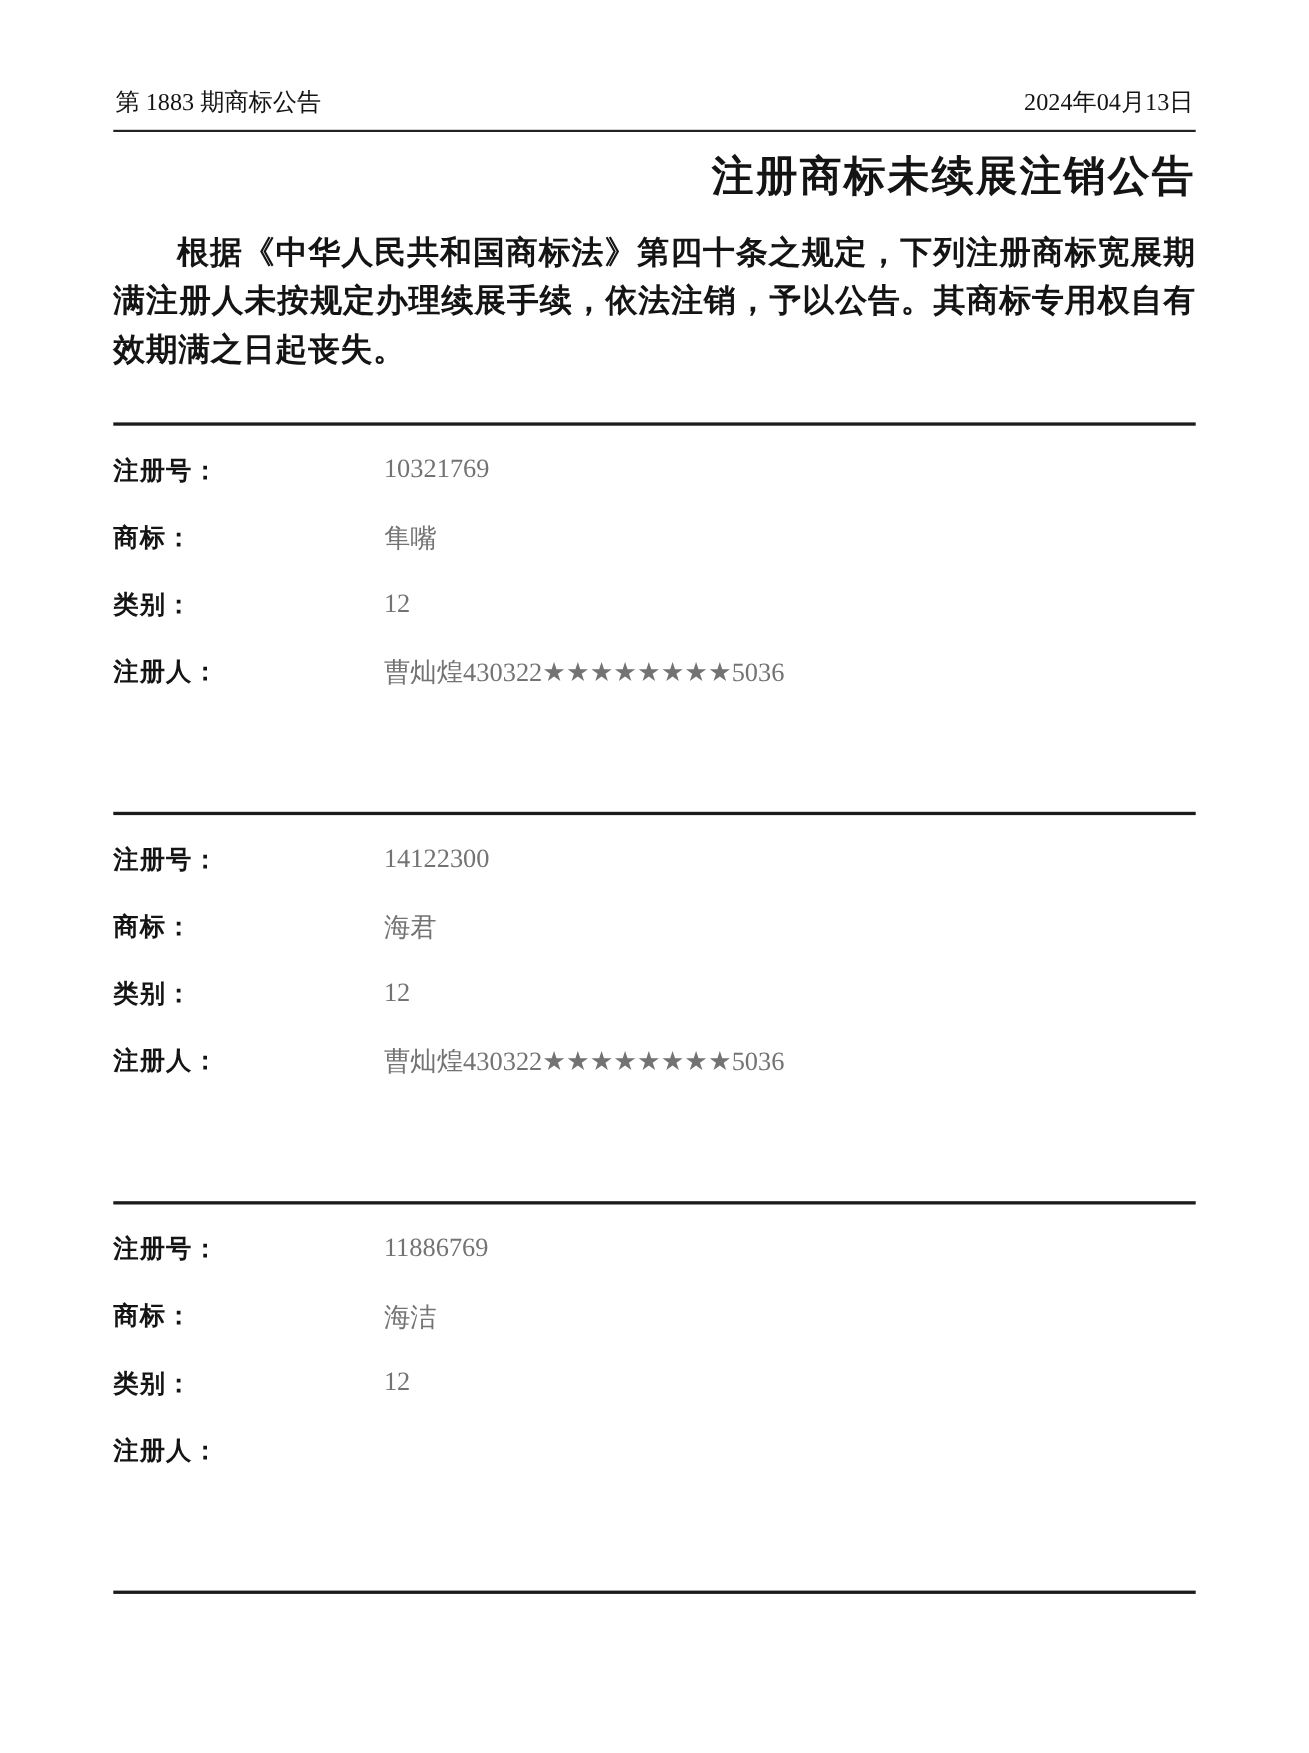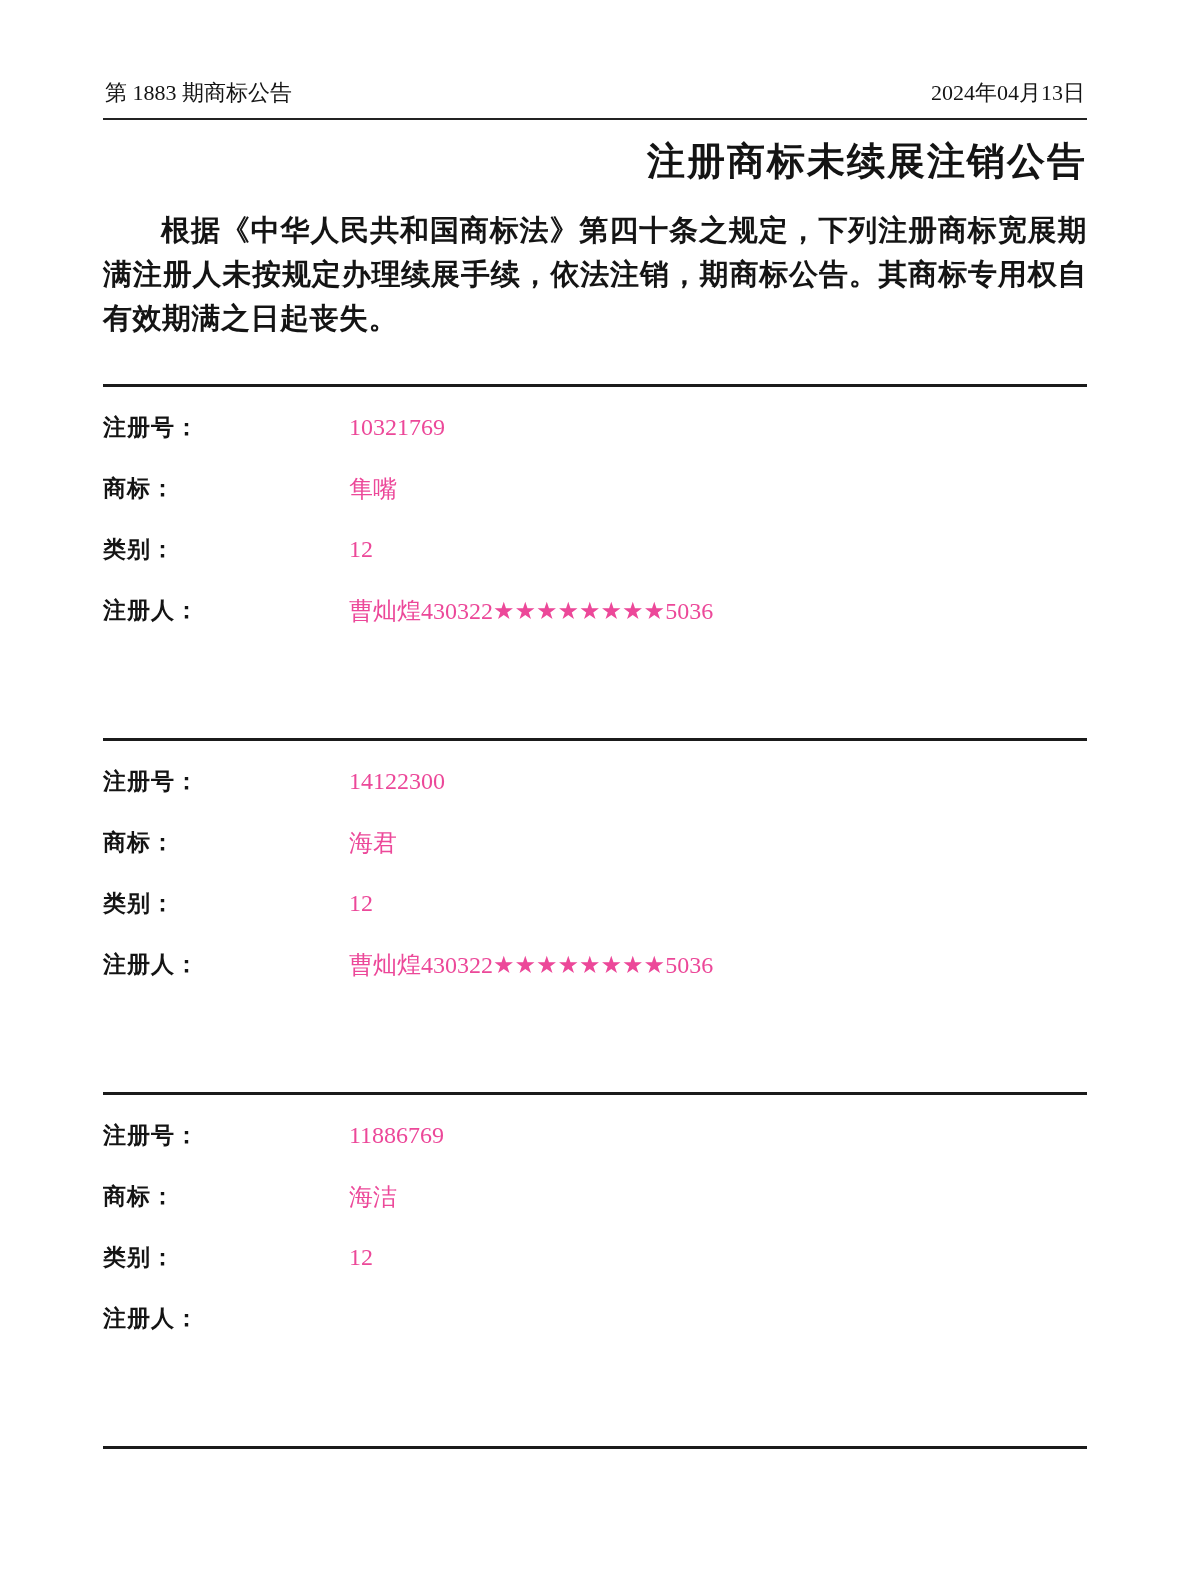--- a/index.html
+++ b/index.html
@@ -62,37 +62,37 @@
     width: 215px;
     text-align: left;
     font-weight: 700;
     font-size: 23px;
     letter-spacing: 1px;
     white-space: nowrap;
   }
   .field-value {
     margin-left: 31px;
     font-size: 24px;
-    color: #ec4899;
+    color: #737373;
     white-space: nowrap;
   }
 </style>
 </head>
 <body>
 
 <div class="page">
 
   <div class="doc-header">
     <span>第 1883 期商标公告</span>
     <span>2024年04月13日</span>
   </div>
 
   <h1 class="doc-title">注册商标未续展注销公告</h1>
 
-  <p class="intro">根据《中华人民共和国商标法》第四十条之规定，下列注册商标宽展期满注册人未按规定办理续展手续，依法注销，期商标公告。其商标专用权自有效期满之日起丧失。</p>
+  <p class="intro">根据《中华人民共和国商标法》第四十条之规定，下列注册商标宽展期满注册人未按规定办理续展手续，依法注销，予以公告。其商标专用权自有效期满之日起丧失。</p>
 
   <div class="records">
 
     <div class="record">
       <div class="field-row">
         <span class="field-label">注册号：</span>
         <span class="field-value">10321769</span>
       </div>
       <div class="field-row">
         <span class="field-label">商标：</span>

